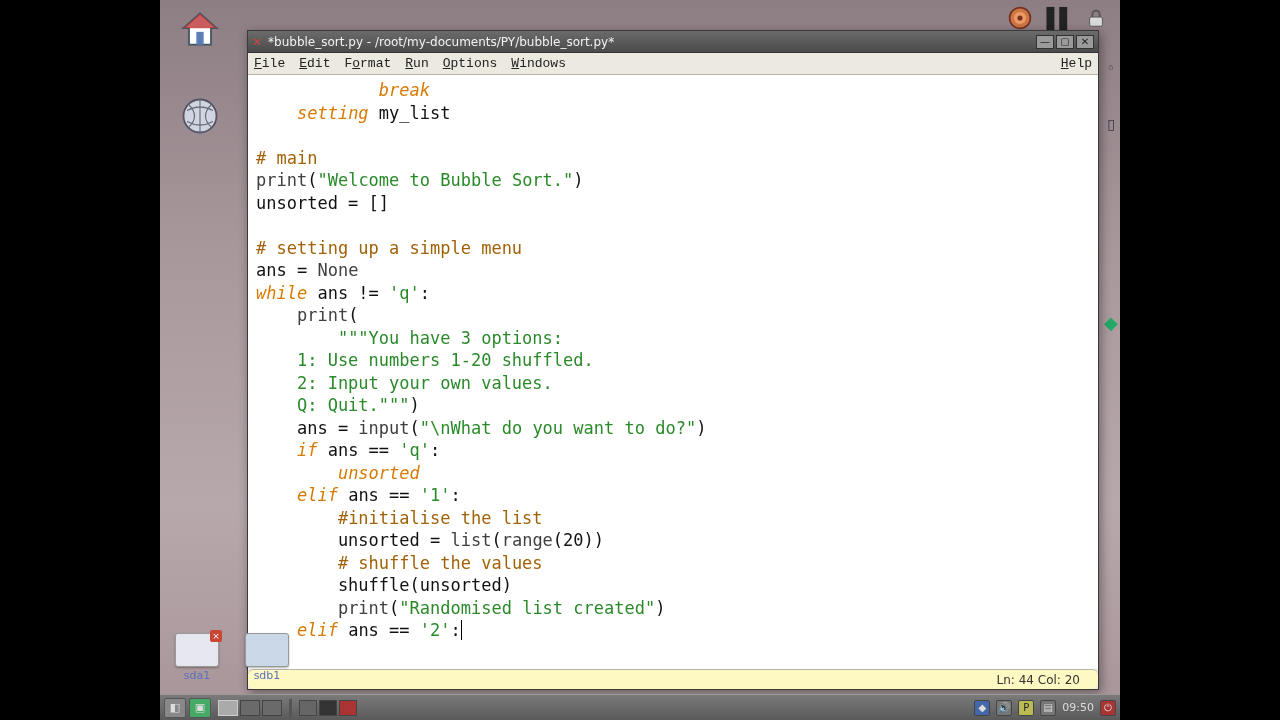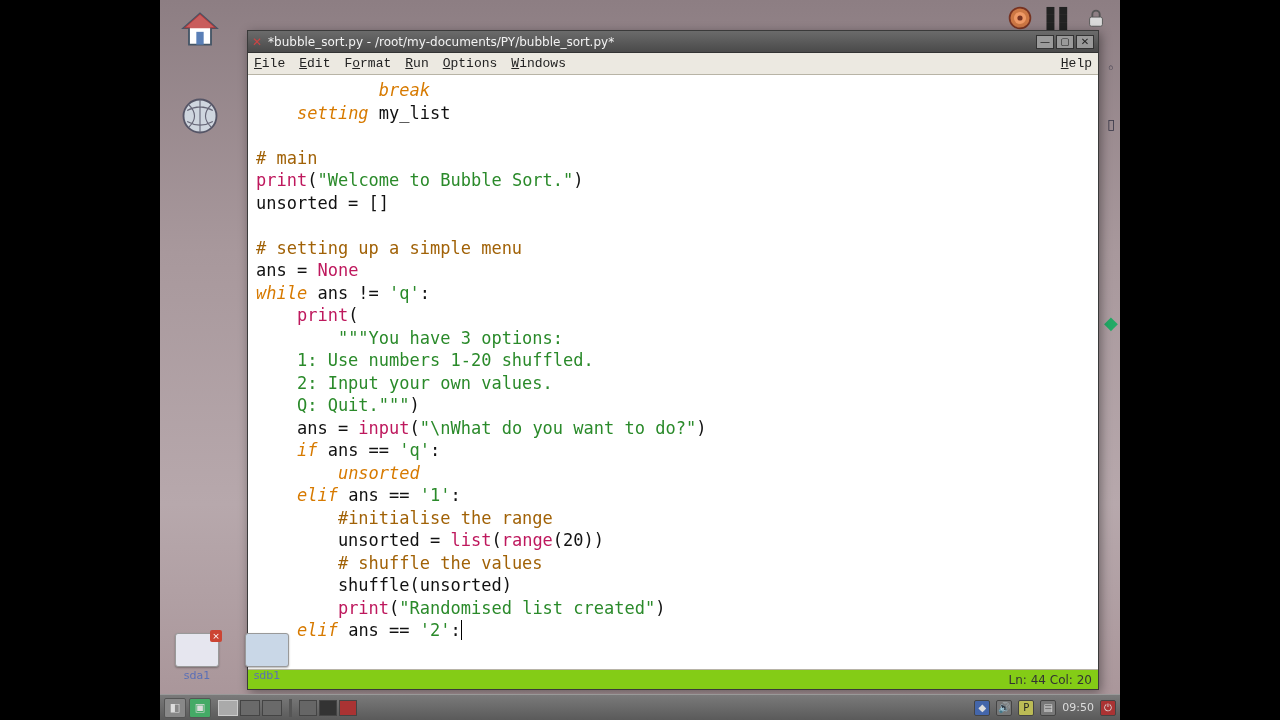--- a/index.html
+++ b/index.html
@@ -100,30 +100,30 @@
 .menubar .menu-item u { text-decoration:underline; }
 .menubar .help { margin-left:auto; }
 
 .editor {
   flex:1; background:#fff; overflow:hidden; padding:4px 8px;
   font-family: "DejaVu Sans Mono", Menlo, Consolas, monospace;
   font-size:17px; line-height:22.5px; color:#111;
   white-space:pre;
 }
 .statusbar {
-  height:20px; background:#84cc16; border-top:1px solid #b8b4a6;
+  height:20px; background:#fef9c3; border-top:1px solid #b8b4a6;
   display:flex; align-items:center; justify-content:flex-end;
-  padding:0 6px; font-size:12px; color:#333;
+  padding:0 18px; font-size:12px; color:#333;border-radius:6px;
 }
 
 
 .kw { color: #d77a00; font-style: italic; }
 .str { color: #2a8a2a; }
 .cmt { color: #a16207; }
-.bi  { color: #be185d; }
+.bi  { color: #404040; }
 </style>
 </head>
 <body>
 
 <div class="letterbox-left"></div>
 <div class="letterbox-right"></div>
 
 <div class="desktop">
 
   <div class="side-icons">
@@ -200,21 +200,21 @@
 <span class="kw">while</span><span> ans != </span><span class="str">'q'</span><span>:</span>
     <span class="bi">print</span><span>(</span>
         <span class="str">"""You have 3 options:</span>
 <span class="str">    1: Use numbers 1-20 shuffled.</span>
 <span class="str">    2: Input your own values.</span>
 <span class="str">    Q: Quit."""</span><span>)</span>
 <span>    ans = </span><span class="bi">input</span><span>(</span><span class="str">"\nWhat do you want to do?"</span><span>)</span>
     <span class="kw">if</span><span> ans == </span><span class="str">'q'</span><span>:</span>
         <span class="kw">unsorted</span>
     <span class="kw">elif</span><span> ans == </span><span class="str">'1'</span><span>:</span>
-        <span class="cmt">#initialise the range</span>
+        <span class="cmt">#initialise the list</span>
 <span>        unsorted = </span><span class="bi">list</span><span>(</span><span class="bi">range</span><span>(20))</span>
         <span class="cmt"># shuffle the values</span>
 <span>        shuffle(unsorted)</span>
         <span class="bi">print</span><span>(</span><span class="str">"Randomised list created"</span><span>)</span>
     <span class="kw">elif</span><span> ans == </span><span class="str">'2'</span><span>:</span><span style="border-left:1px solid #000;"></span></div>
 
     <div class="statusbar">
       <span>Ln:</span>&nbsp;<span>44</span>&nbsp;<span>Col:</span>&nbsp;<span>20</span>
     </div>
   </div>

